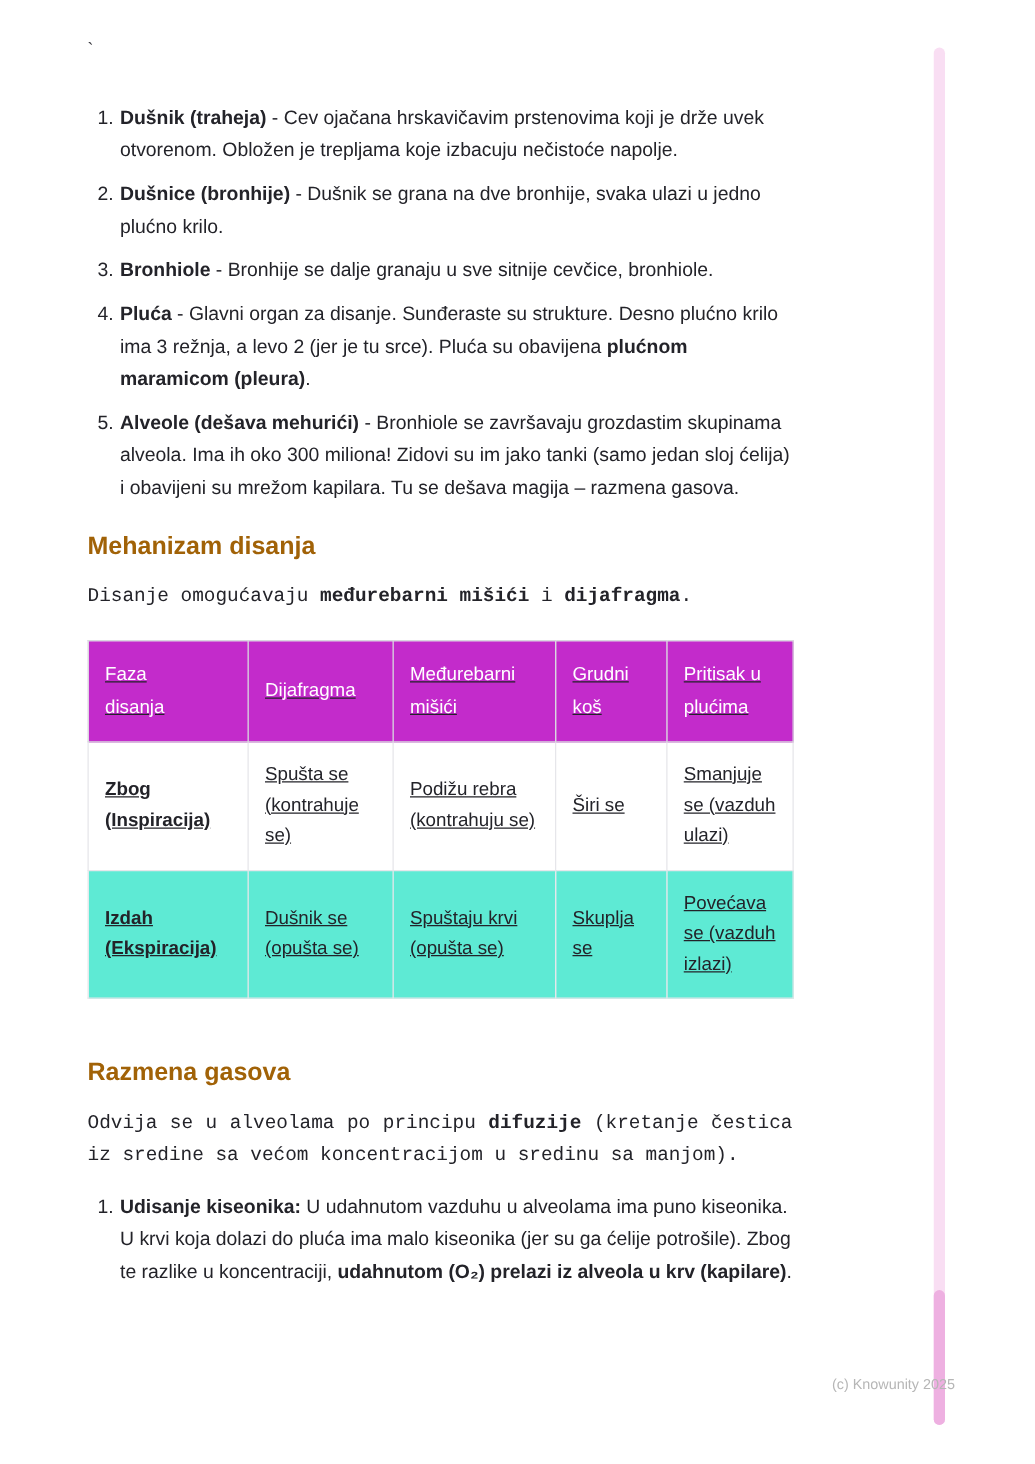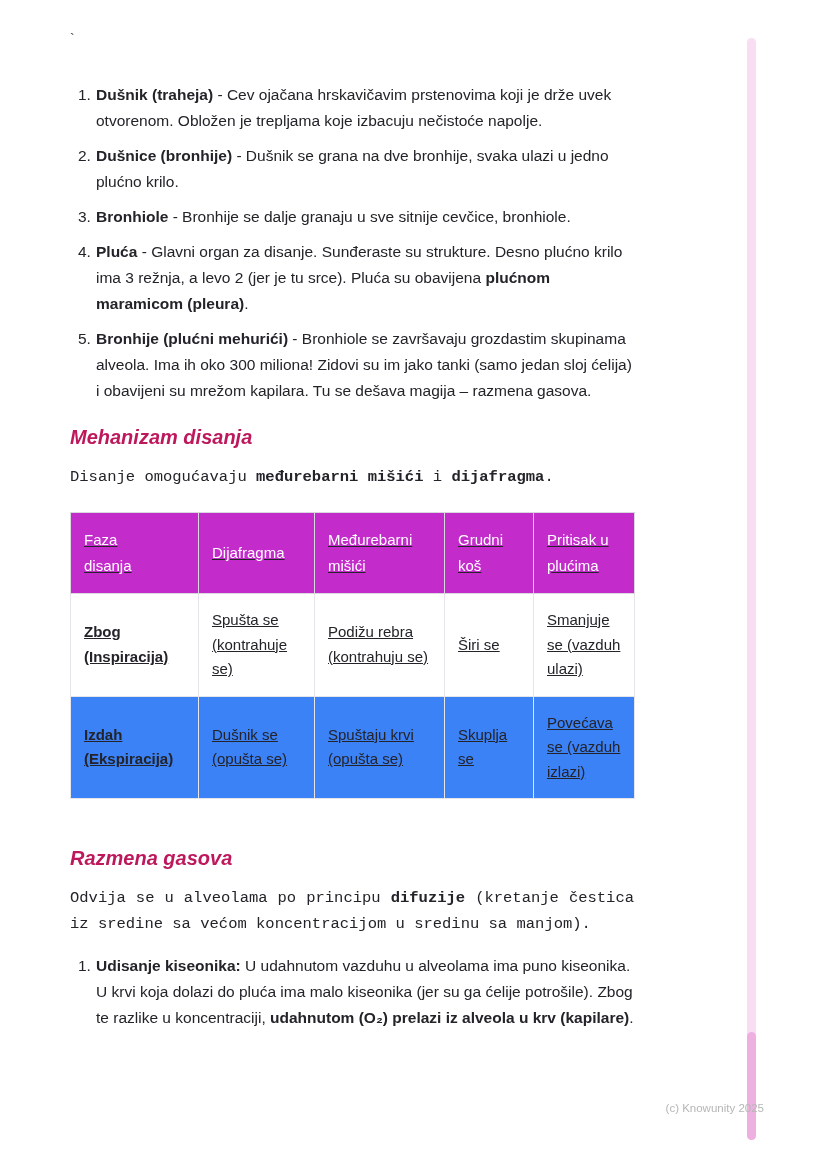--- a/index.html
+++ b/index.html
@@ -20,35 +20,35 @@
   .backtick { position: absolute; left: 70px; top: 30px; font-size: 14px; line-height: 18px; color: #3a3a40; }
 
   .content { position: absolute; left: 70px; top: 82px; width: 564px; font-size: 15.5px; line-height: 26px; z-index: 2; }
 
   .num-list { list-style: none; margin: 0; padding: 0; }
   .num-list > li { display: flex; align-items: flex-start; margin: 0 0 9px 0; }
   .num-list .marker { flex: 0 0 26px; padding-left: 8px; box-sizing: border-box; }
   .num-list .li-body { flex: 1 1 auto; min-width: 0; }
   strong { font-weight: bold; }
 
-  .section-heading { font-size: 20px; line-height: 26px; font-weight: bold; color: #be185d; margin: 0 0 14px 0; font-style: italic; }
+  .section-heading { font-size: 20px; line-height: 26px; font-weight: bold; color: #a16207; margin: 0 0 14px 0; }
   .h-mech { margin-top: 20px; }
   .h-razm { margin-top: 46px; }
 
   .para { margin: 0; font-family: Liberation Mono, monospace; }
   .intro-razm { margin: 0 0 16px 0; text-align: justify; }
 
   .phase-table { width: 564px; border-collapse: collapse; table-layout: fixed;
     margin: 22px 0 0 0; font-size: 15px; line-height: 24.5px; text-decoration: underline; }
   .phase-table th, .phase-table td { border: 1px solid #e6e6ea; padding: 14px 13px;
     text-align: left; vertical-align: middle; overflow-wrap: break-word; }
   .phase-table thead th { background: #c32bcb; color: #ffffff; font-weight: normal;
     white-space: pre-line; line-height: 26px; border-color: #d8d8de; }
   .phase-table td.phase { font-weight: bold; }
-  .phase-table tbody tr.alt { background: #3b82f6; }
+  .phase-table tbody tr.alt { background: #5eead4; }
 
   .watermark { position: absolute; top: 1102px; right: 64px; font-size: 11.5px;
     color: #b6b6b6; z-index: 3; }
 </style>
 </head>
 <body>
 
 <div class="page">
 
   <div class="scroll-stripe">
@@ -71,21 +71,21 @@
       <li>
         <span class="marker">3.</span>
         <span class="li-body"><strong>Bronhiole</strong><span> - Bronhije se dalje granaju u sve sitnije cevčice, bronhiole.</span></span>
       </li>
       <li>
         <span class="marker">4.</span>
         <span class="li-body"><strong>Pluća</strong><span> - Glavni organ za disanje. Sunđeraste su strukture. Desno plućno krilo ima 3 režnja, a levo 2 (jer je tu srce). Pluća su obavijena </span><strong>plućnom maramicom (pleura)</strong><span>.</span></span>
       </li>
       <li>
         <span class="marker">5.</span>
-        <span class="li-body"><strong>Bronhije (plućni mehurići)</strong><span> - Bronhiole se završavaju grozdastim skupinama alveola. Ima ih oko 300 miliona! Zidovi su im jako tanki (samo jedan sloj ćelija) i obavijeni su mrežom kapilara. Tu se dešava magija – razmena gasova.</span></span>
+        <span class="li-body"><strong>Alveole (dešava mehurići)</strong><span> - Bronhiole se završavaju grozdastim skupinama alveola. Ima ih oko 300 miliona! Zidovi su im jako tanki (samo jedan sloj ćelija) i obavijeni su mrežom kapilara. Tu se dešava magija – razmena gasova.</span></span>
       </li>
     </ol>
 
     <h2 class="section-heading h-mech">Mehanizam disanja</h2>
 
     <p class="para intro-mech"><span>Disanje omogućavaju </span><strong>međurebarni mišići</strong><span> i </span><strong>dijafragma</strong><span>.</span></p>
 
     <table class="phase-table">
       <colgroup>
         <col style="width:128px">

